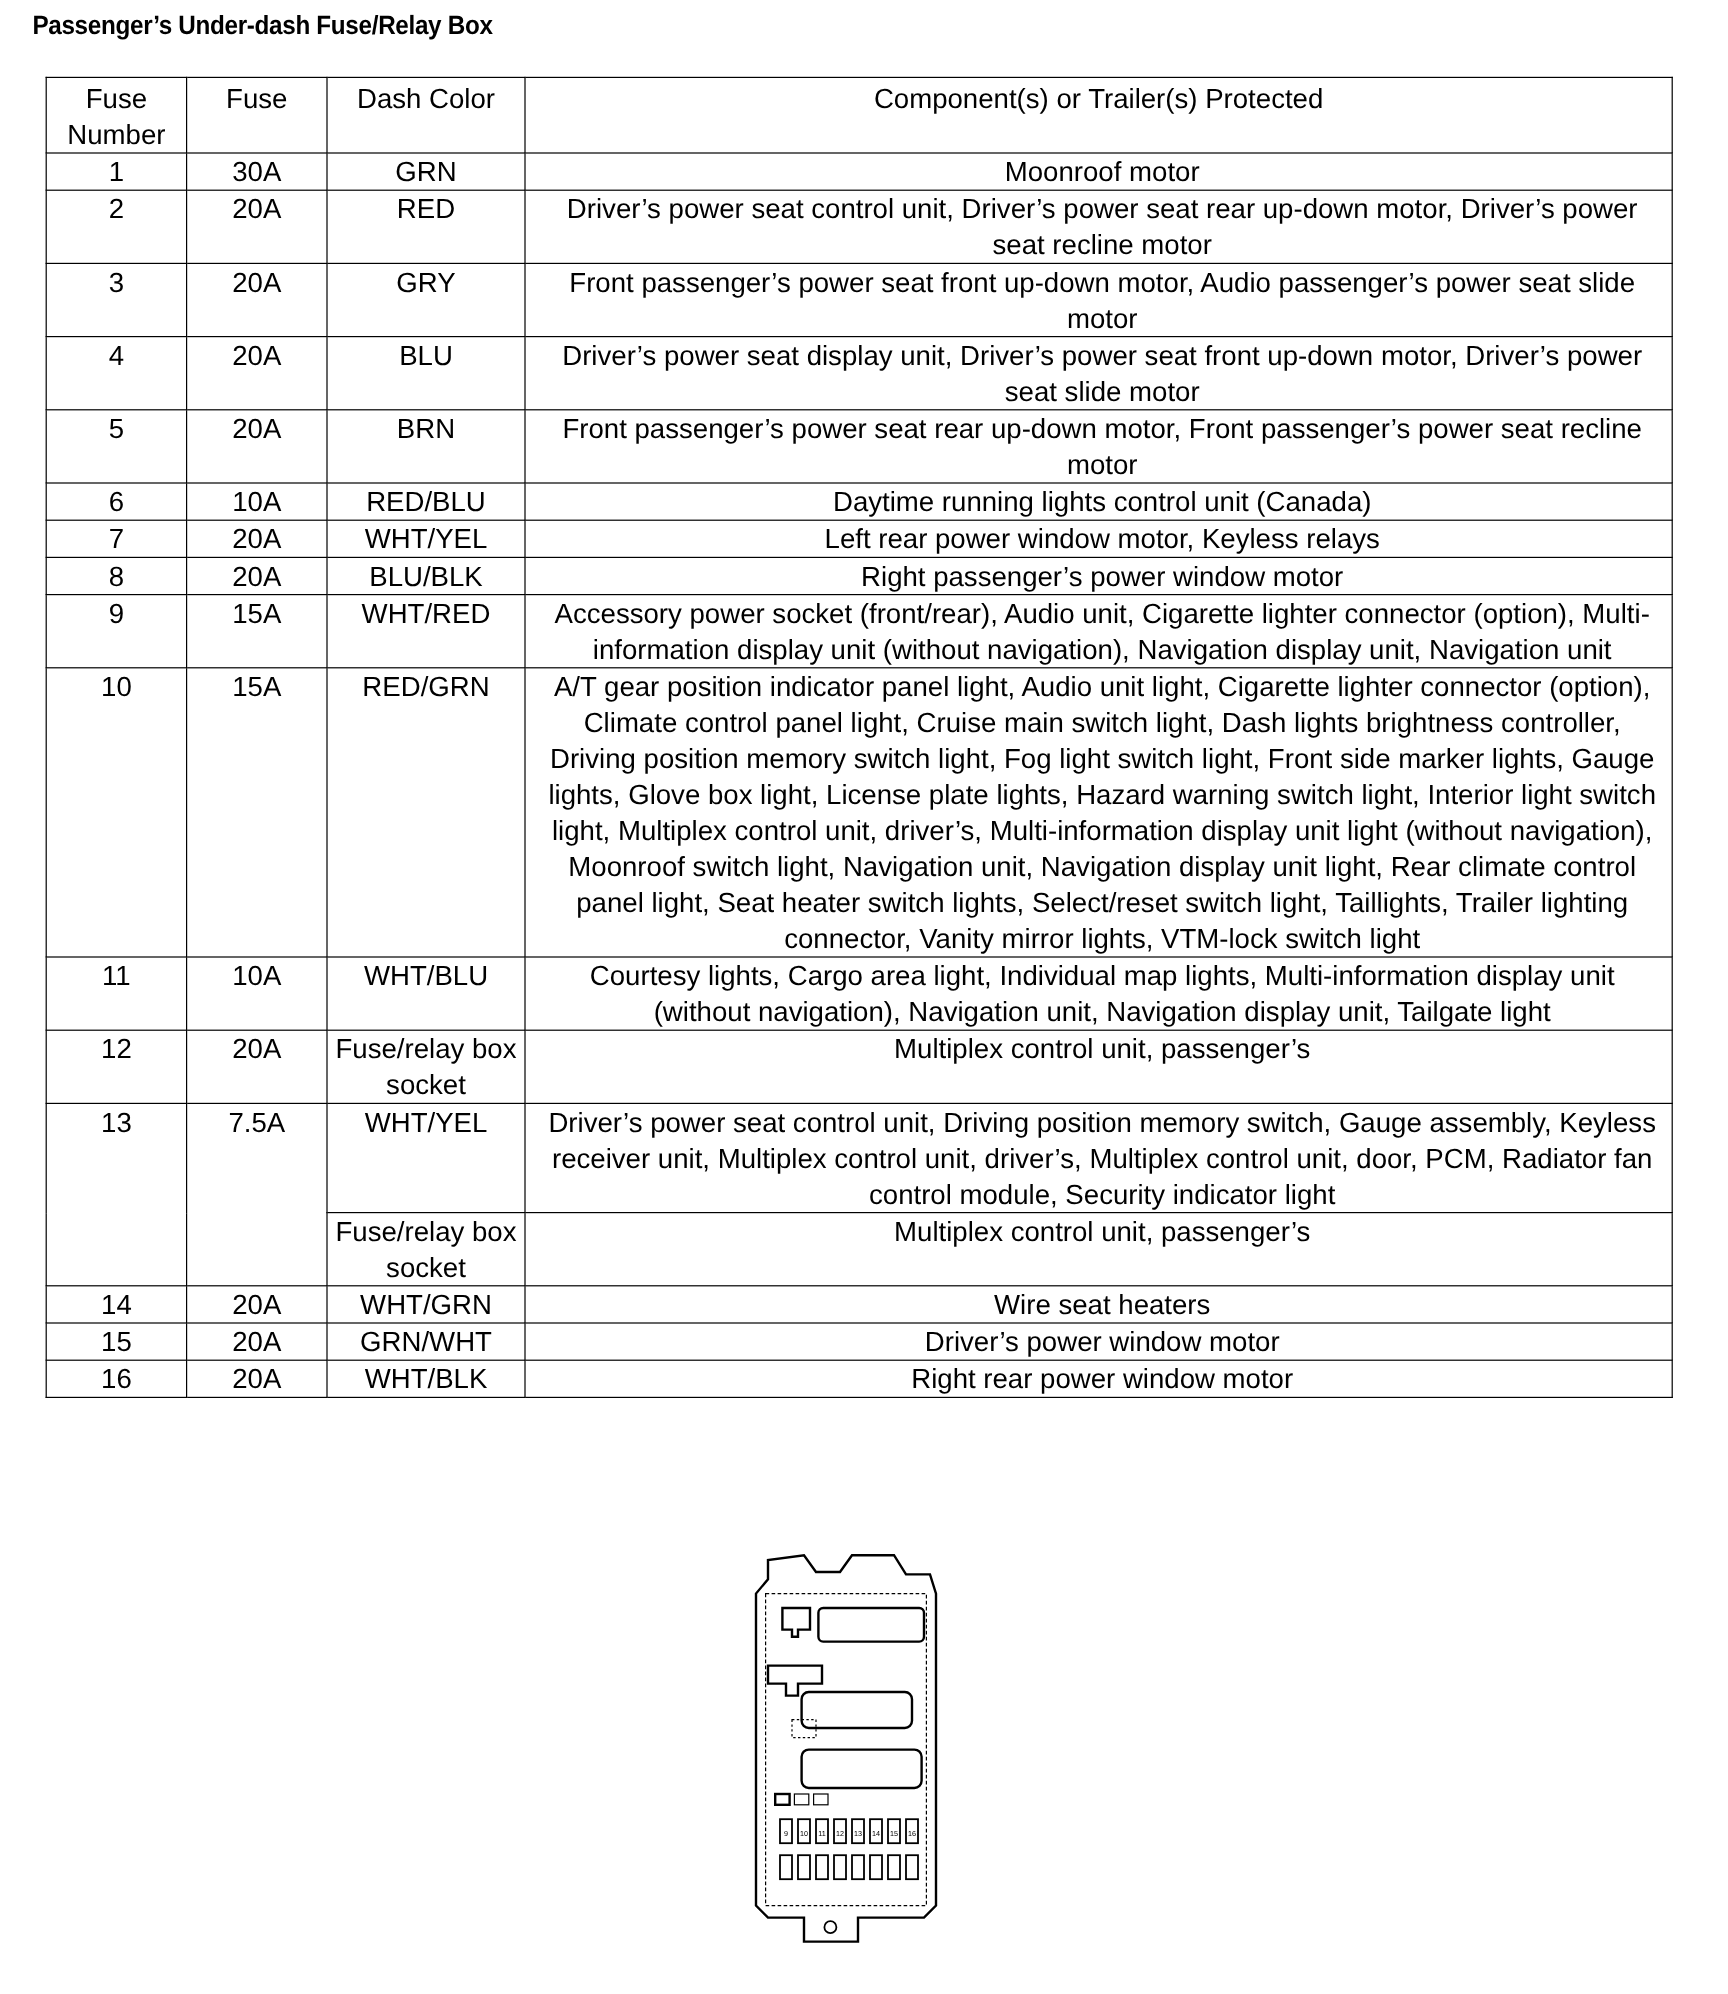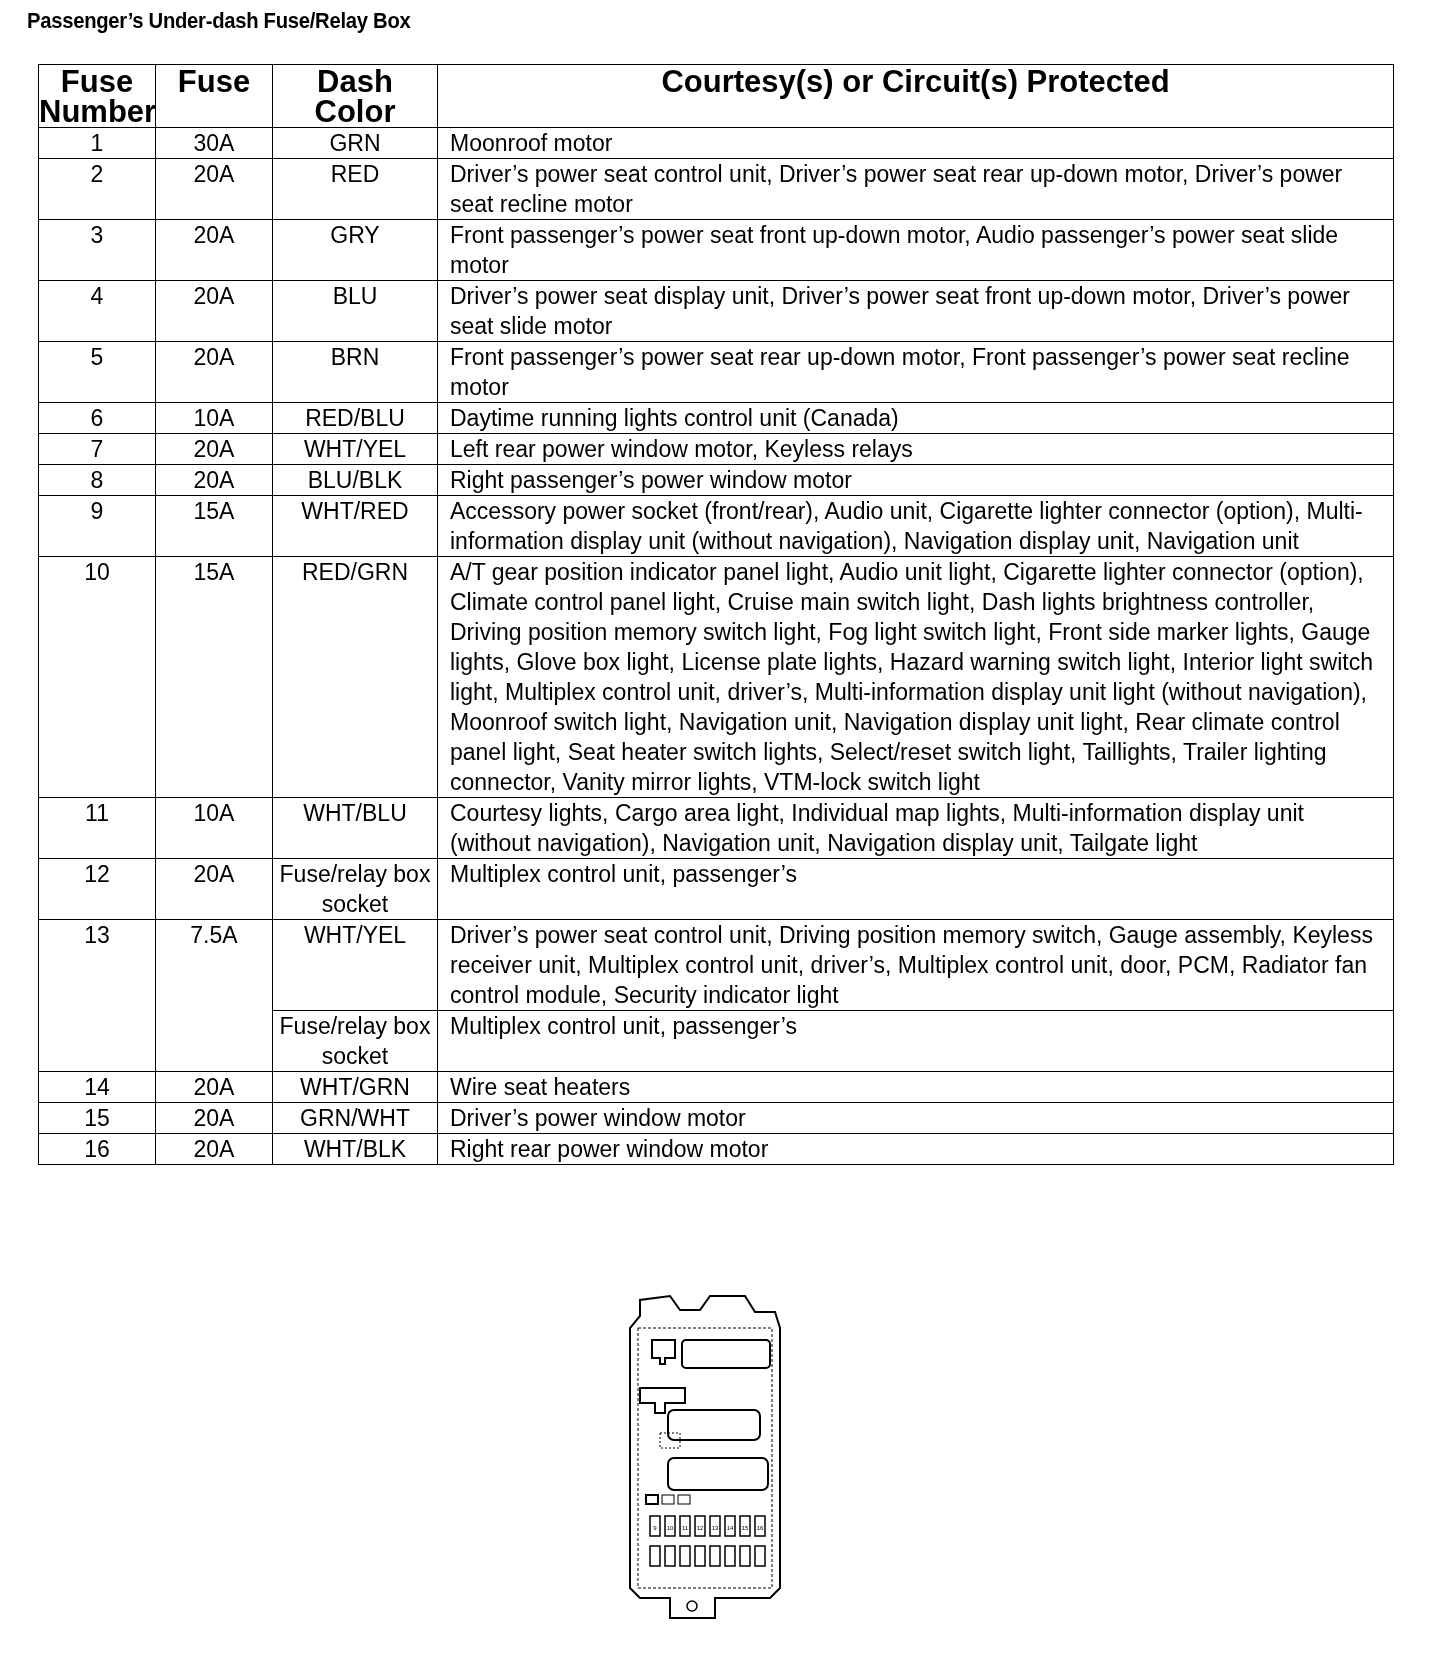--- a/index.html
+++ b/index.html
@@ -1,43 +1,43 @@
 <!DOCTYPE html>
 <html><head>
 <meta charset="utf-8">
 <style>
   html, body { margin: 0; padding: 0; background: #ffffff; }
   body { width: 1440px; height: 1662px; position: relative; font-family: "Liberation Sans Narrow", "Liberation Sans", sans-serif; color: #000; overflow: hidden; }
   .title { position: absolute; left: 27px; top: 8px; font-weight: bold; font-size: 22px; letter-spacing: -0.3px; transform: scaleX(0.92); transform-origin: left top; }
   table.fuse { position: absolute; left: 38px; top: 64px; width: 1356px; border-collapse: collapse; table-layout: fixed; font-size: 23px; }
   table.fuse th, table.fuse td { border: 1.5px solid #000; vertical-align: top; padding: 0 0 0 0; line-height: 30px; }
-  table.fuse th { font-weight: bold; font-size: 31px; text-align: center; padding-top: 2px; }
+  table.fuse th { font-weight: normal; font-size: 23px; text-align: center; padding-top: 2px; }
   table.fuse th.comp-h { padding-left: 0; }
   td.num, td.amps, td.wire { text-align: center; }
-  td.comp { text-align: left; padding-left: 12px !important; padding-right: 6px !important; }
+  td.comp { text-align: center; padding-left: 12px !important; padding-right: 6px !important; }
   .diagram { position: absolute; left: 610px; top: 1288px; width: 200px; height: 340px; }
 </style>
 </head>
 <body>
 
 <div class="title">Passenger’s Under-dash Fuse/Relay Box</div>
 
 <table class="fuse">
   <colgroup>
     <col style="width:117px">
       <col style="width:117px">
       <col style="width:165px">
       <col>
   </colgroup>
   <thead>
     <tr>
       <th>Fuse Number</th>
       <th>Fuse</th>
       <th>Dash Color</th>
-      <th class="comp-h">Courtesy(s) or Circuit(s) Protected</th>
+      <th class="comp-h">Component(s) or Trailer(s) Protected</th>
     </tr>
   </thead>
   <tbody id="fuse-body">
       <tr>
         <td class="num">1</td>
         <td class="amps">30A</td>
         <td class="wire">GRN</td>
         <td class="comp">Moonroof motor</td>
       </tr>
       <tr>

